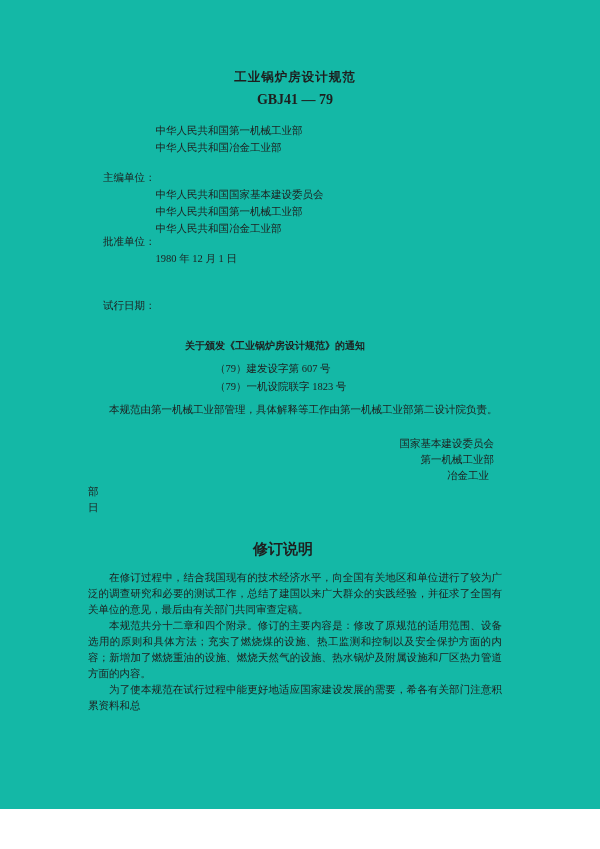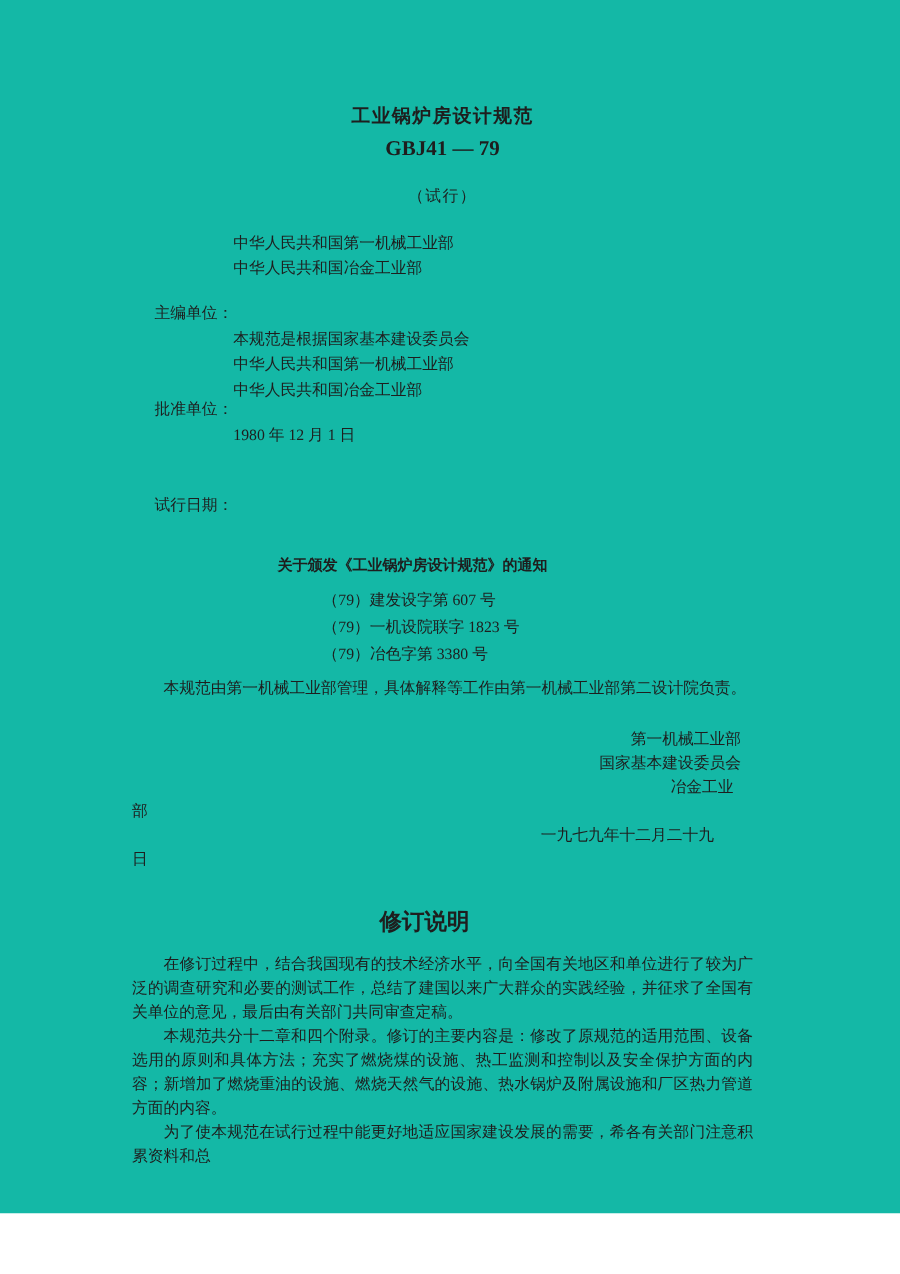--- a/index.html
+++ b/index.html
@@ -107,65 +107,62 @@
     margin-top: 13px;
   }
 </style>
 </head>
 <body>
 
 <div class="page">
 
   <h1 class="doc-title">工业锅炉房设计规范</h1>
   <div class="doc-code">GBJ41 — 79</div>
-  <div class="trial-label">（试行）</div>
 
   <div class="meta-block">
     <div class="meta-row">
       <span class="meta-label">主编单位：</span>
       <div class="meta-lines">
         <div class="meta-line">中华人民共和国第一机械工业部</div>
         <div class="meta-line">中华人民共和国冶金工业部</div>
       </div>
     </div>
     <div class="meta-row">
       <span class="meta-label">批准单位：</span>
       <div class="meta-lines">
-        <div class="meta-line">本规范是根据国家基本建设委员会</div>
+        <div class="meta-line">中华人民共和国国家基本建设委员会</div>
         <div class="meta-line">中华人民共和国第一机械工业部</div>
         <div class="meta-line">中华人民共和国冶金工业部</div>
       </div>
     </div>
     <div class="meta-row">
       <span class="meta-label">试行日期：</span>
       <div class="meta-lines">
         <div class="meta-line">1980 年 12 月 1 日</div>
       </div>
     </div>
   </div>
 
   <div>
     <div class="notice-heading">关于颁发《工业锅炉房设计规范》的通知</div>
 
     <div class="doc-numbers">
       <div class="doc-number-line">（79）建发设字第 607 号</div>
       <div class="doc-number-line">（79）一机设院联字 1823 号</div>
-      <div class="doc-number-line">（79）冶色字第 3380 号</div>
     </div>
 
     <div class="paragraphs">
       <p class="body-par">本规范由第一机械工业部管理，具体解释等工作由第一机械工业部第二设计院负责。</p>
     </div>
 
     <div class="signature-block">
+      <div class="sig-line sig-right">国家基本建设委员会</div>
       <div class="sig-line sig-right">第一机械工业部</div>
-      <div class="sig-line sig-right">国家基本建设委员会</div>
       <div class="sig-line sig-right pad-sm">冶金工业</div>
       <div class="sig-line sig-left">部</div>
-      <div class="sig-line sig-right pad-lg">一九七九年十二月二十九</div>
       <div class="sig-line sig-left">日</div>
     </div>
   </div>
 
   <div>
     <div class="revision-heading">修订说明</div>
     <div class="revision-paragraphs">
       <p class="body-par">在修订过程中，结合我国现有的技术经济水平，向全国有关地区和单位进行了较为广泛的调查研究和必要的测试工作，总结了建国以来广大群众的实践经验，并征求了全国有关单位的意见，最后由有关部门共同审查定稿。</p>
       <p class="body-par">本规范共分十二章和四个附录。修订的主要内容是：修改了原规范的适用范围、设备选用的原则和具体方法；充实了燃烧煤的设施、热工监测和控制以及安全保护方面的内容；新增加了燃烧重油的设施、燃烧天然气的设施、热水锅炉及附属设施和厂区热力管道方面的内容。</p>
       <p class="body-par">为了使本规范在试行过程中能更好地适应国家建设发展的需要，希各有关部门注意积累资料和总</p>

